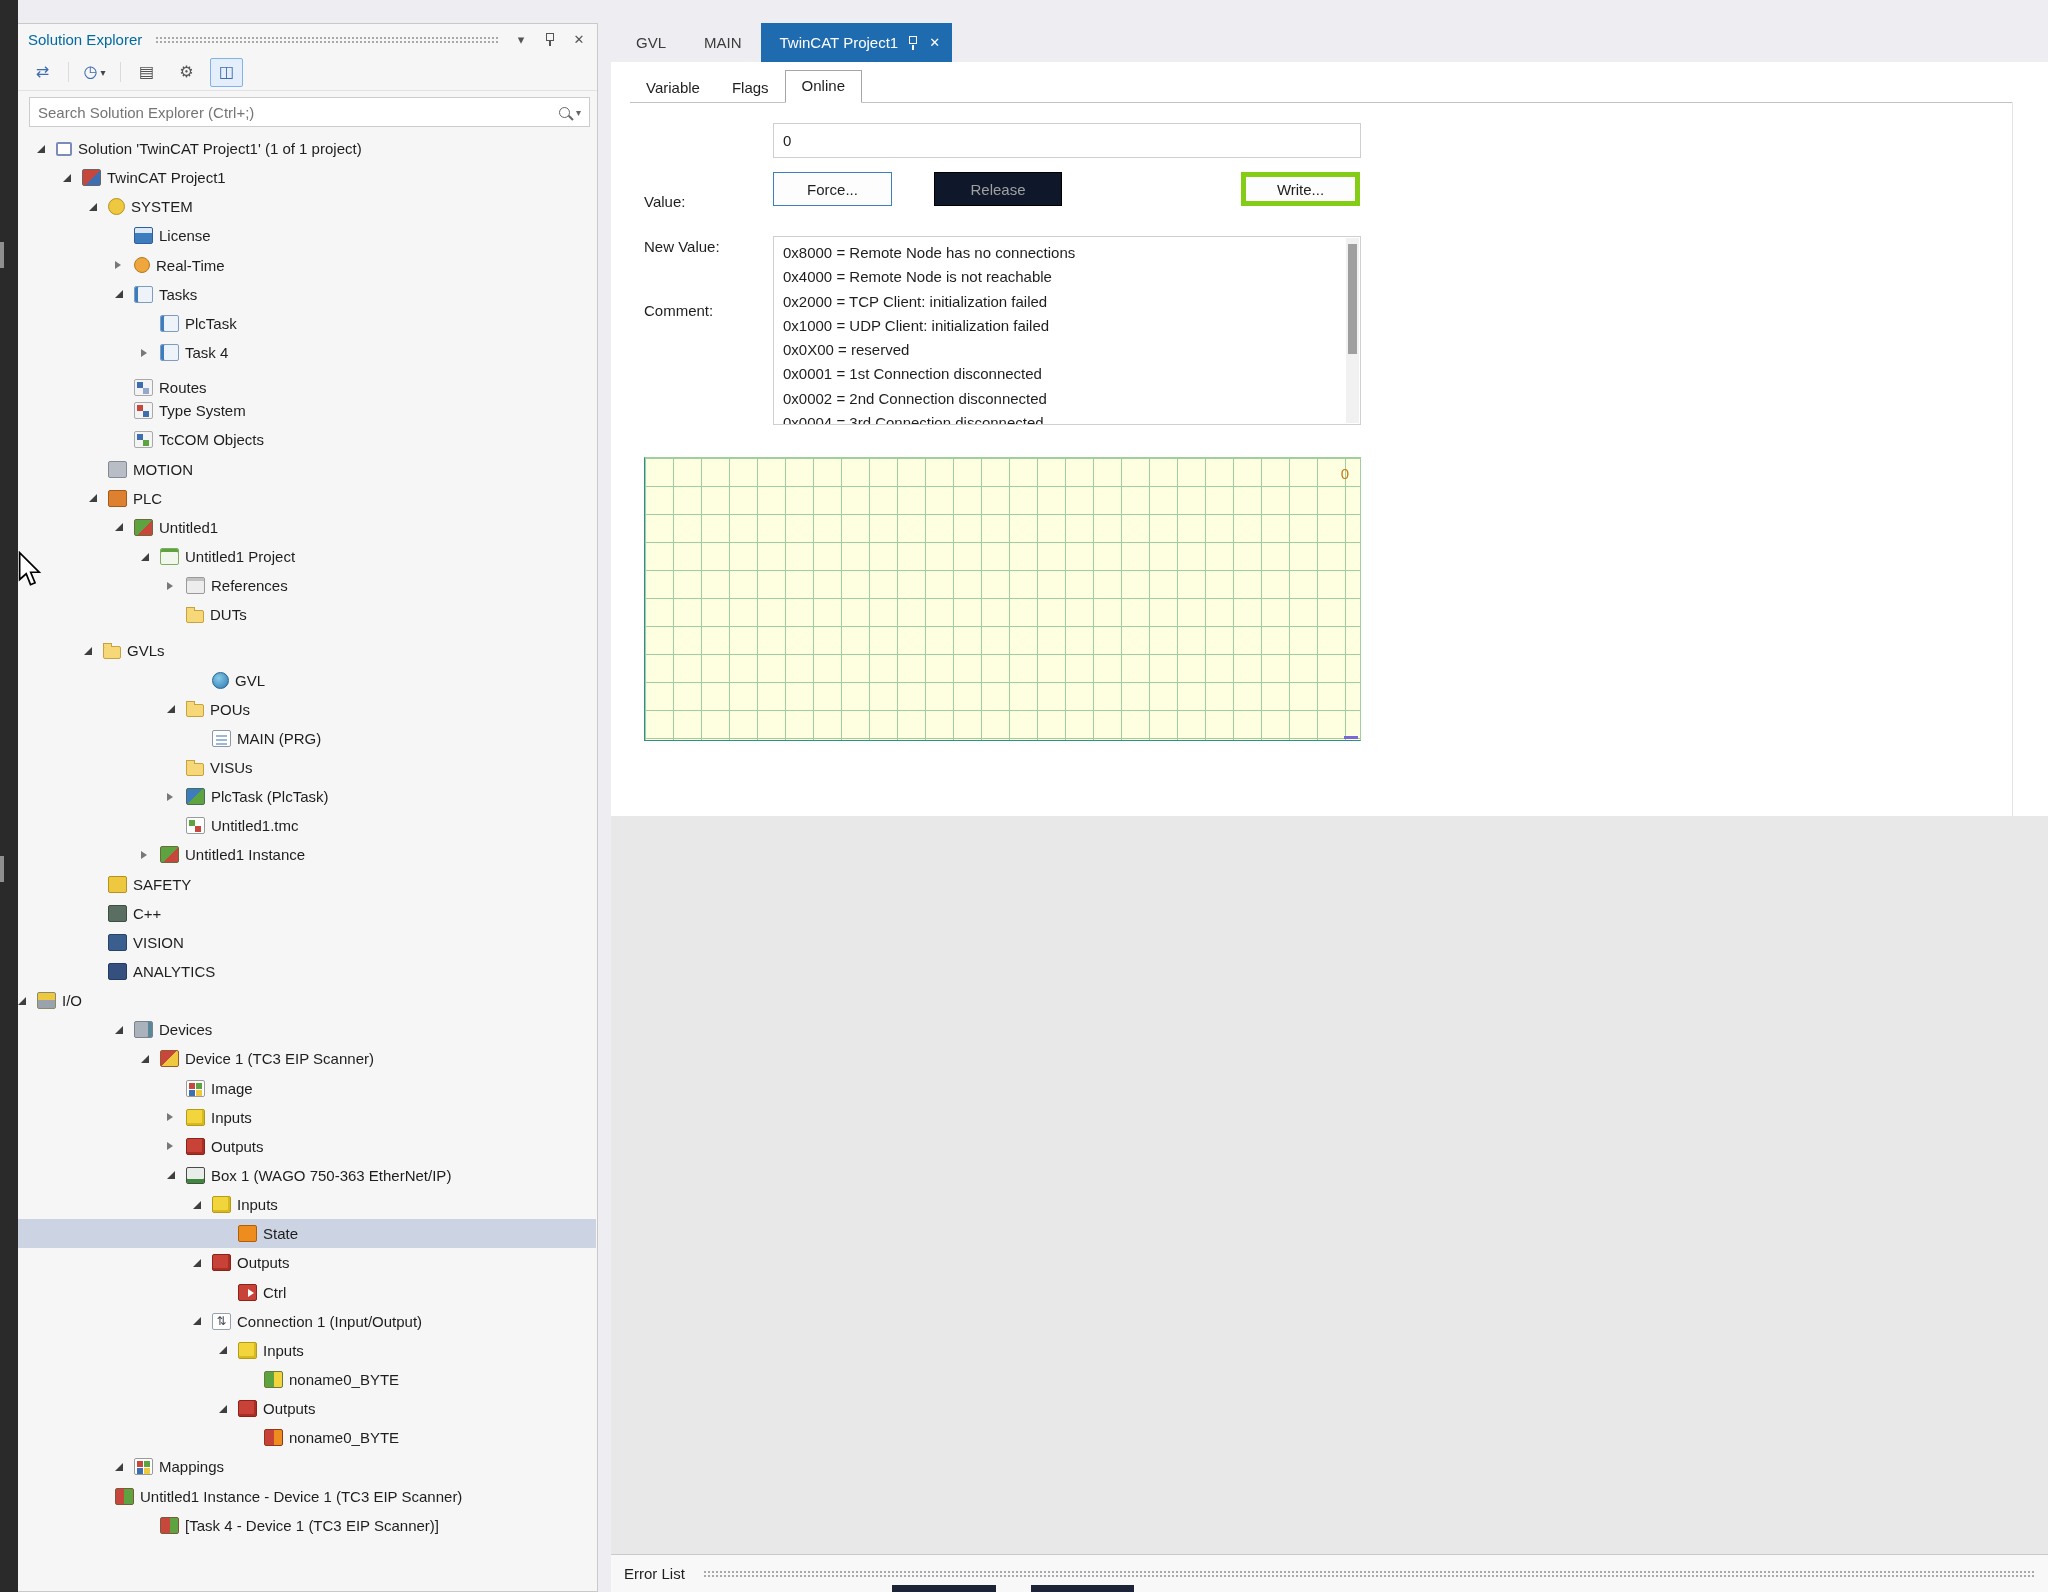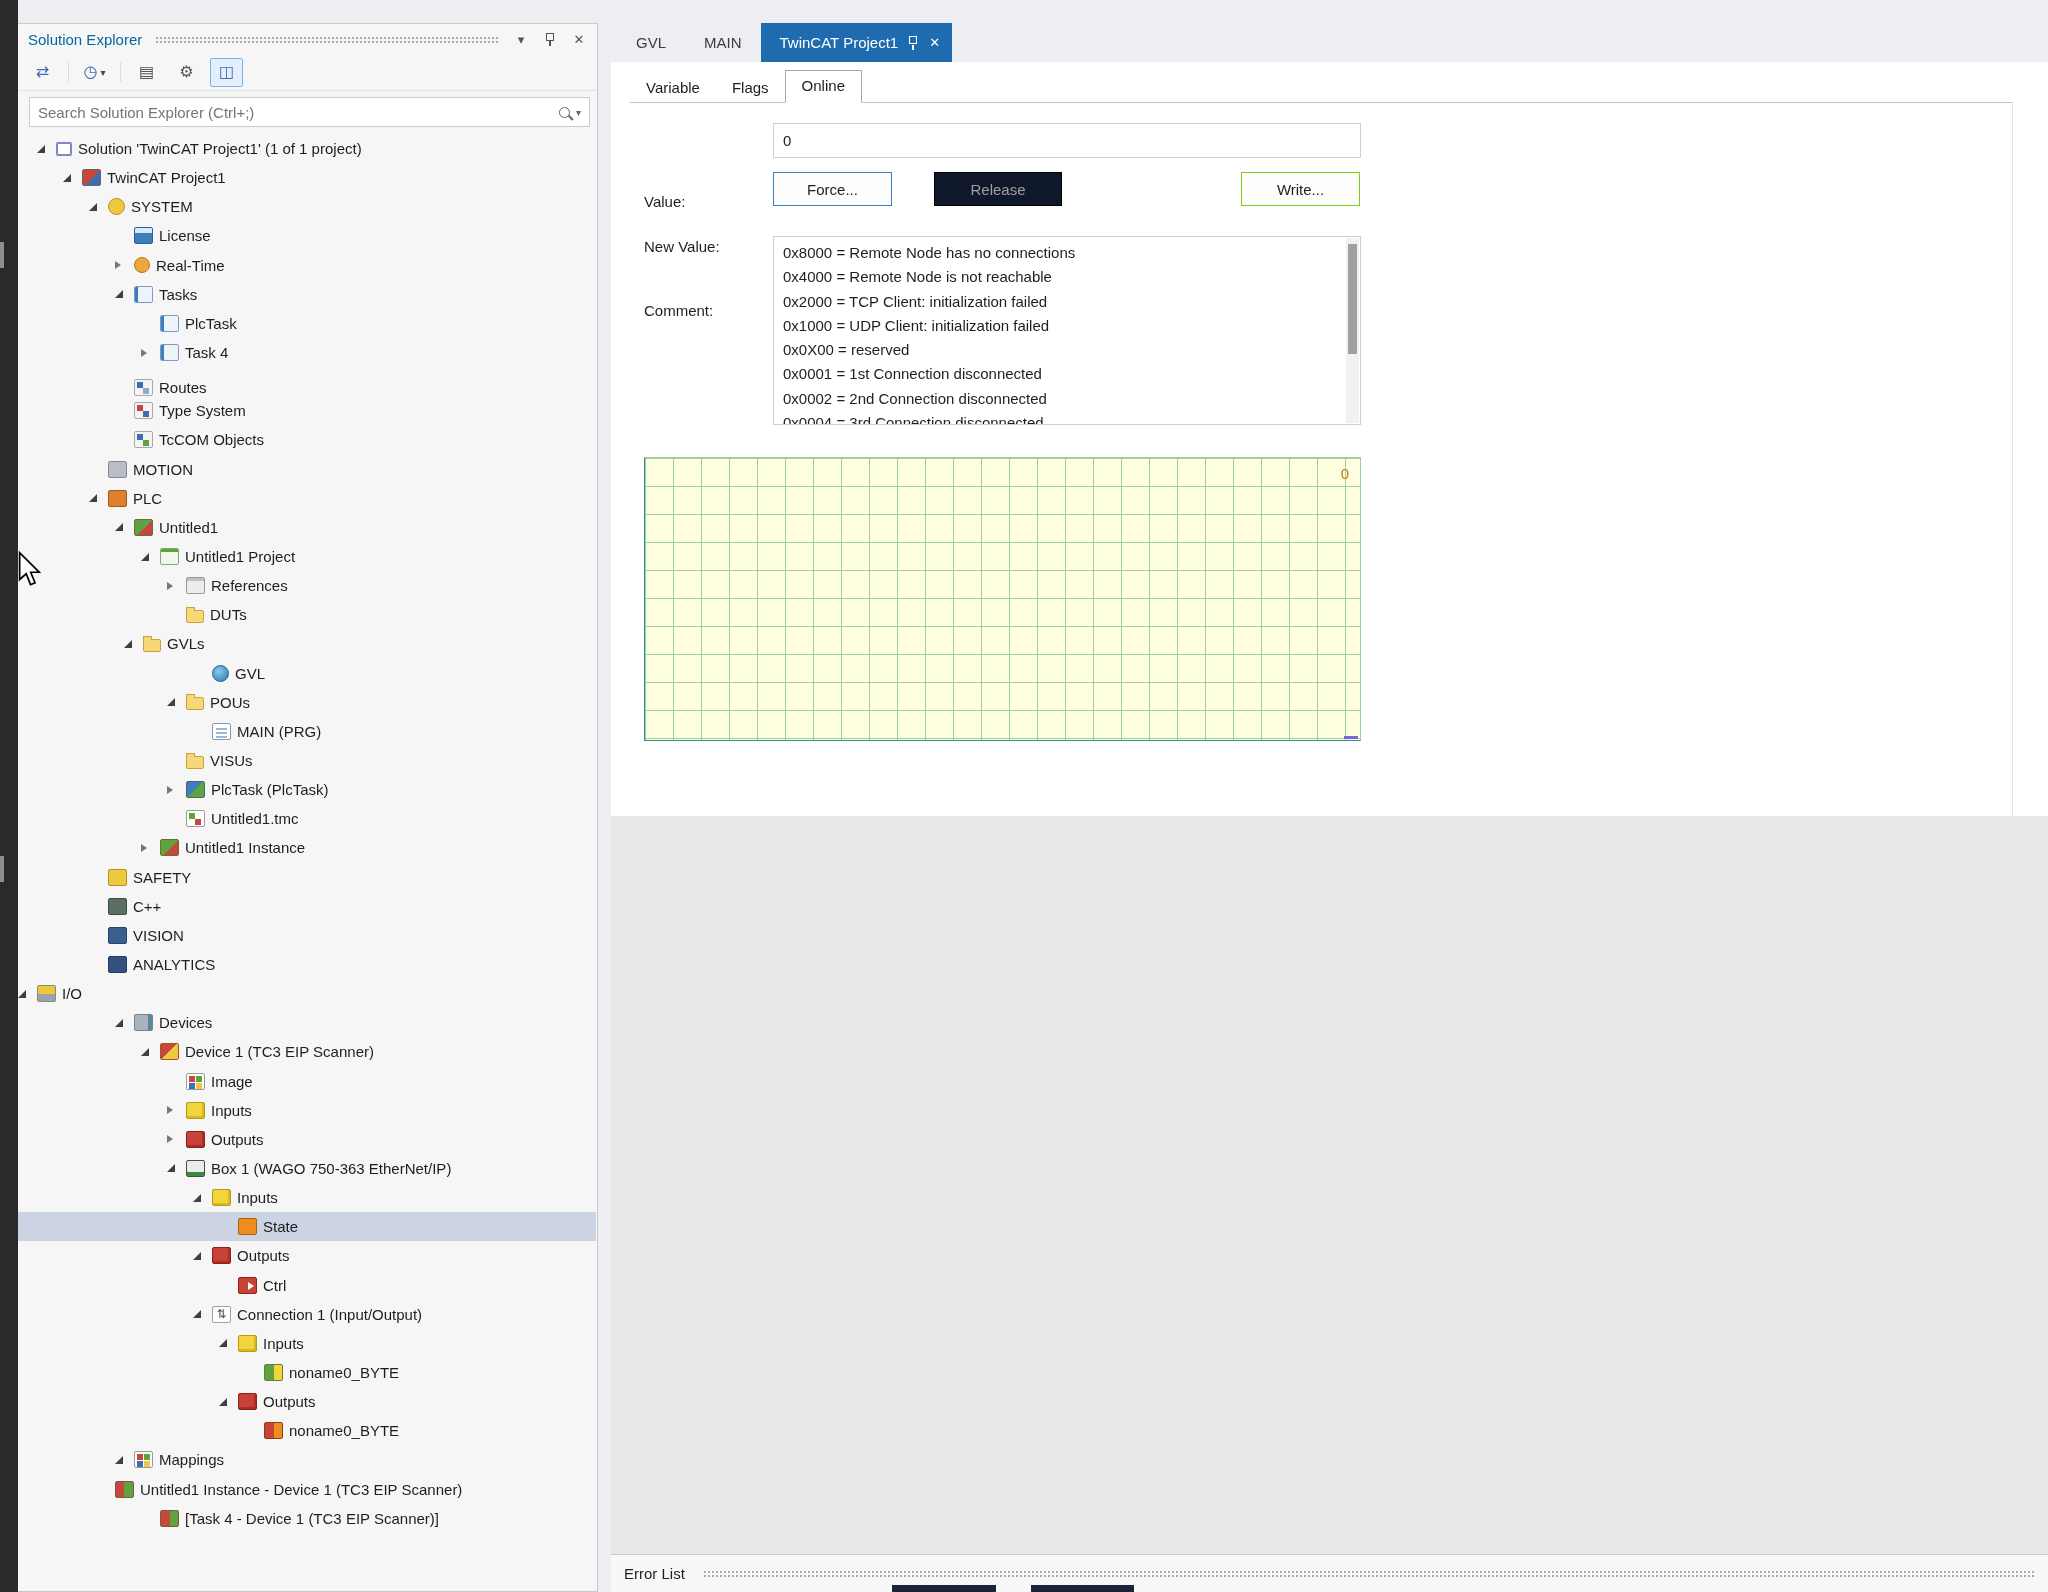--- a/index.html
+++ b/index.html
@@ -114,21 +114,21 @@
   .subtab{padding:0 16px;height:28px;line-height:28px;color:#1e1e1e}
   .subtab.sel{background:#fff;border:1px solid #a6a6a6;border-bottom:1px solid #fff;
     height:31px;line-height:29px;margin-bottom:-1px;position:relative;z-index:2}
   #tabpage-right-border{position:absolute;left:1401px;top:40px;width:1px;height:714px;background:#e4e4e4}
 
   .form-label{position:absolute;color:#1e1e1e}
   #value-input{position:absolute;left:162px;top:61px;width:588px;height:35px;box-sizing:border-box;
     border:1px solid #cfcfcf;background:#fff;padding:0 9px;
     font-family:"Liberation Sans","DejaVu Sans",sans-serif;font-size:15px;color:#1e1e1e;outline:none}
   .btn{position:absolute;height:34px;box-sizing:border-box;display:flex;align-items:center;justify-content:center;
-    background:#fdfdfd;border:1px solid #84cc16;font-size:15px;color:#1e1e1e;cursor:default}
+    background:#fdfdfd;border:5px solid #84cc16;font-size:15px;color:#1e1e1e;cursor:default}
   #force-btn{left:162px;top:110px;width:119px;border:1px solid #3e7fc1}
   #release-btn{left:323px;top:110px;width:128px;border:1px solid #000000;background:#0f172a;color:#a0a0a0}
   #write-btn{left:630px;top:110px;width:119px}
 
   #comment-box{position:absolute;left:162px;top:174px;width:588px;height:189px;box-sizing:border-box;
     border:1px solid #cfcfcf;background:#fff;overflow:hidden}
   #comment-text{position:absolute;left:0;top:4px;right:16px;padding:0 9px;line-height:24.3px;color:#1e1e1e}
   .cline{white-space:nowrap}
   #comment-scrollbar{position:absolute;top:1px;right:1px;bottom:1px;width:13px;background:#f1f1f1}
   #comment-thumb{position:absolute;top:6px;left:2px;width:9px;height:110px;background:#9f9f9f}
@@ -276,21 +276,21 @@
       <div class="trow" style="padding-left: 149px;">
         <span class="arr col"></span>
         <span class="ti ic-refs"></span>
         <span class="tlabel">References</span>
       </div>
       <div class="trow" style="padding-left: 149px;">
         <span class="arr"></span>
         <span class="ti ic-folder"></span>
         <span class="tlabel">DUTs</span>
       </div>
-      <div class="trow" style="padding-left: 106px;">
+      <div class="trow" style="padding-left: 66px; margin-top: 7px;">
         <span class="arr exp"></span>
         <span class="ti ic-folder"></span>
         <span class="tlabel">GVLs</span>
       </div>
       <div class="trow" style="padding-left: 175px;">
         <span class="arr"></span>
         <span class="ti ic-gvl"></span>
         <span class="tlabel">GVL</span>
       </div>
       <div class="trow" style="padding-left: 149px;">

